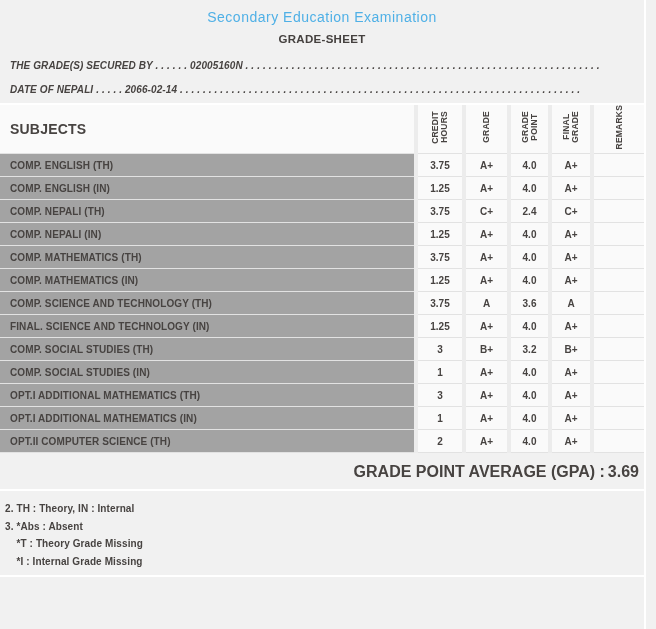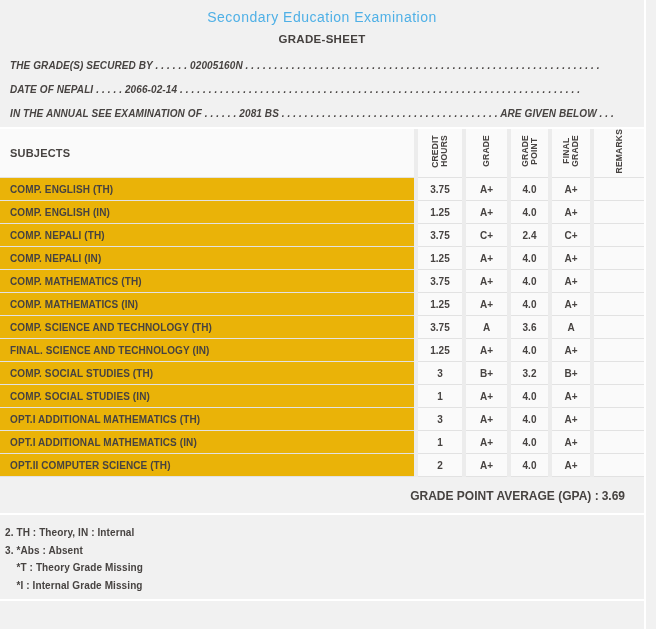--- a/index.html
+++ b/index.html
@@ -45,54 +45,54 @@
   
   .grades-table {
     width:644px;
     border-collapse:collapse;
     table-layout:fixed;
     border-top:2px solid #ffffff;
     margin-top:1px;
   }
   .grades-table td, .grades-table th { padding:0; font-weight:700; }
   th.subj-h {
-    text-align:left; padding-left:10px; font-size:11px; letter-spacing:.2px;
+    text-align:left; padding-left:10px; font-size:14px; letter-spacing:.2px;
     background:#fafafa; border-bottom:1px solid #e2e2e2; vertical-align:middle; height:40px;margin-top:27px;
   }
   th.vh {
     background:#fafafa; border-bottom:1px solid #e2e2e2; vertical-align:middle;
     text-align:center; height:40px;
   }
   th.vh .vert {
     display:inline-block;
     writing-mode:vertical-rl;
     transform:rotate(180deg);
     white-space:pre-line;
     font-size:8.5px;
     line-height:9px;
     letter-spacing:.2px;
   }
   td.gap-col, th.gap-col { background:#ececec; border-bottom:1px solid #ececec; }
   tbody tr { height:23px; }
   td.subj {
-    background:#eab308; border-bottom:1px solid #e2e2e2;
+    background:#a3a3a3; border-bottom:1px solid #e2e2e2;
     font-size:10px; padding-left:10px; letter-spacing:.1px; vertical-align:middle;
   }
   td.num {
     background:#fafafa; border-bottom:1px solid #e2e2e2;
     font-size:10px; text-align:center; vertical-align:middle;
   }
 
   
   .gpa-row {
     height:38px;
     line-height:38px;
     text-align:right;
-    padding-right:19px;
-    font-size:12px;
+    padding-right:5px;
+    font-size:16px;
     font-weight:700;
     border-bottom:2px solid #ffffff;
     width:644px;
   }
   .gpa-row .gpa-value { margin-left:3px; }
 
   
   .footnotes {
     width:644px;
     padding:9px 0 5px 5px;
@@ -114,21 +114,20 @@
 
     <div class="title">Secondary Education Examination</div>
     <div class="subtitle">GRADE-SHEET</div>
 
     <div class="info-lines">
 
         <div class="info-line"><span>THE GRADE(S) SECURED BY . . . . . . </span><span>02005160N</span><span> . . . . . . . . . . . . . . . . . . . . . . . . . . . . . . . . . . . . . . . . . . . . . . . . . . . . . . . . . . . . . .</span></div>
 
         <div class="info-line"><span>DATE OF NEPALI . . . . . </span><span>2066-02-14</span><span> . . . . . . . . . . . . . . . . . . . . . . . . . . . . . . . . . . . . . . . . . . . . . . . . . . . . . . . . . . . . . . . . . . . . . .</span></div>
 
-        <div class="info-line"><span>IN THE ANNUAL SEE EXAMINATION OF . . . . . . </span><span>2081 BS</span><span> . . . . . . . . . . . . . . . . . . . . . . . . . . . . . . . . . . . . . . ARE GIVEN BELOW . . .</span></div>
       </div>
 
     <table class="grades-table">
       <colgroup>
         <col style="width:414px">
         <col style="width:4px">
         <col style="width:44px">
         <col style="width:4px">
         <col style="width:41px">
         <col style="width:4px">

